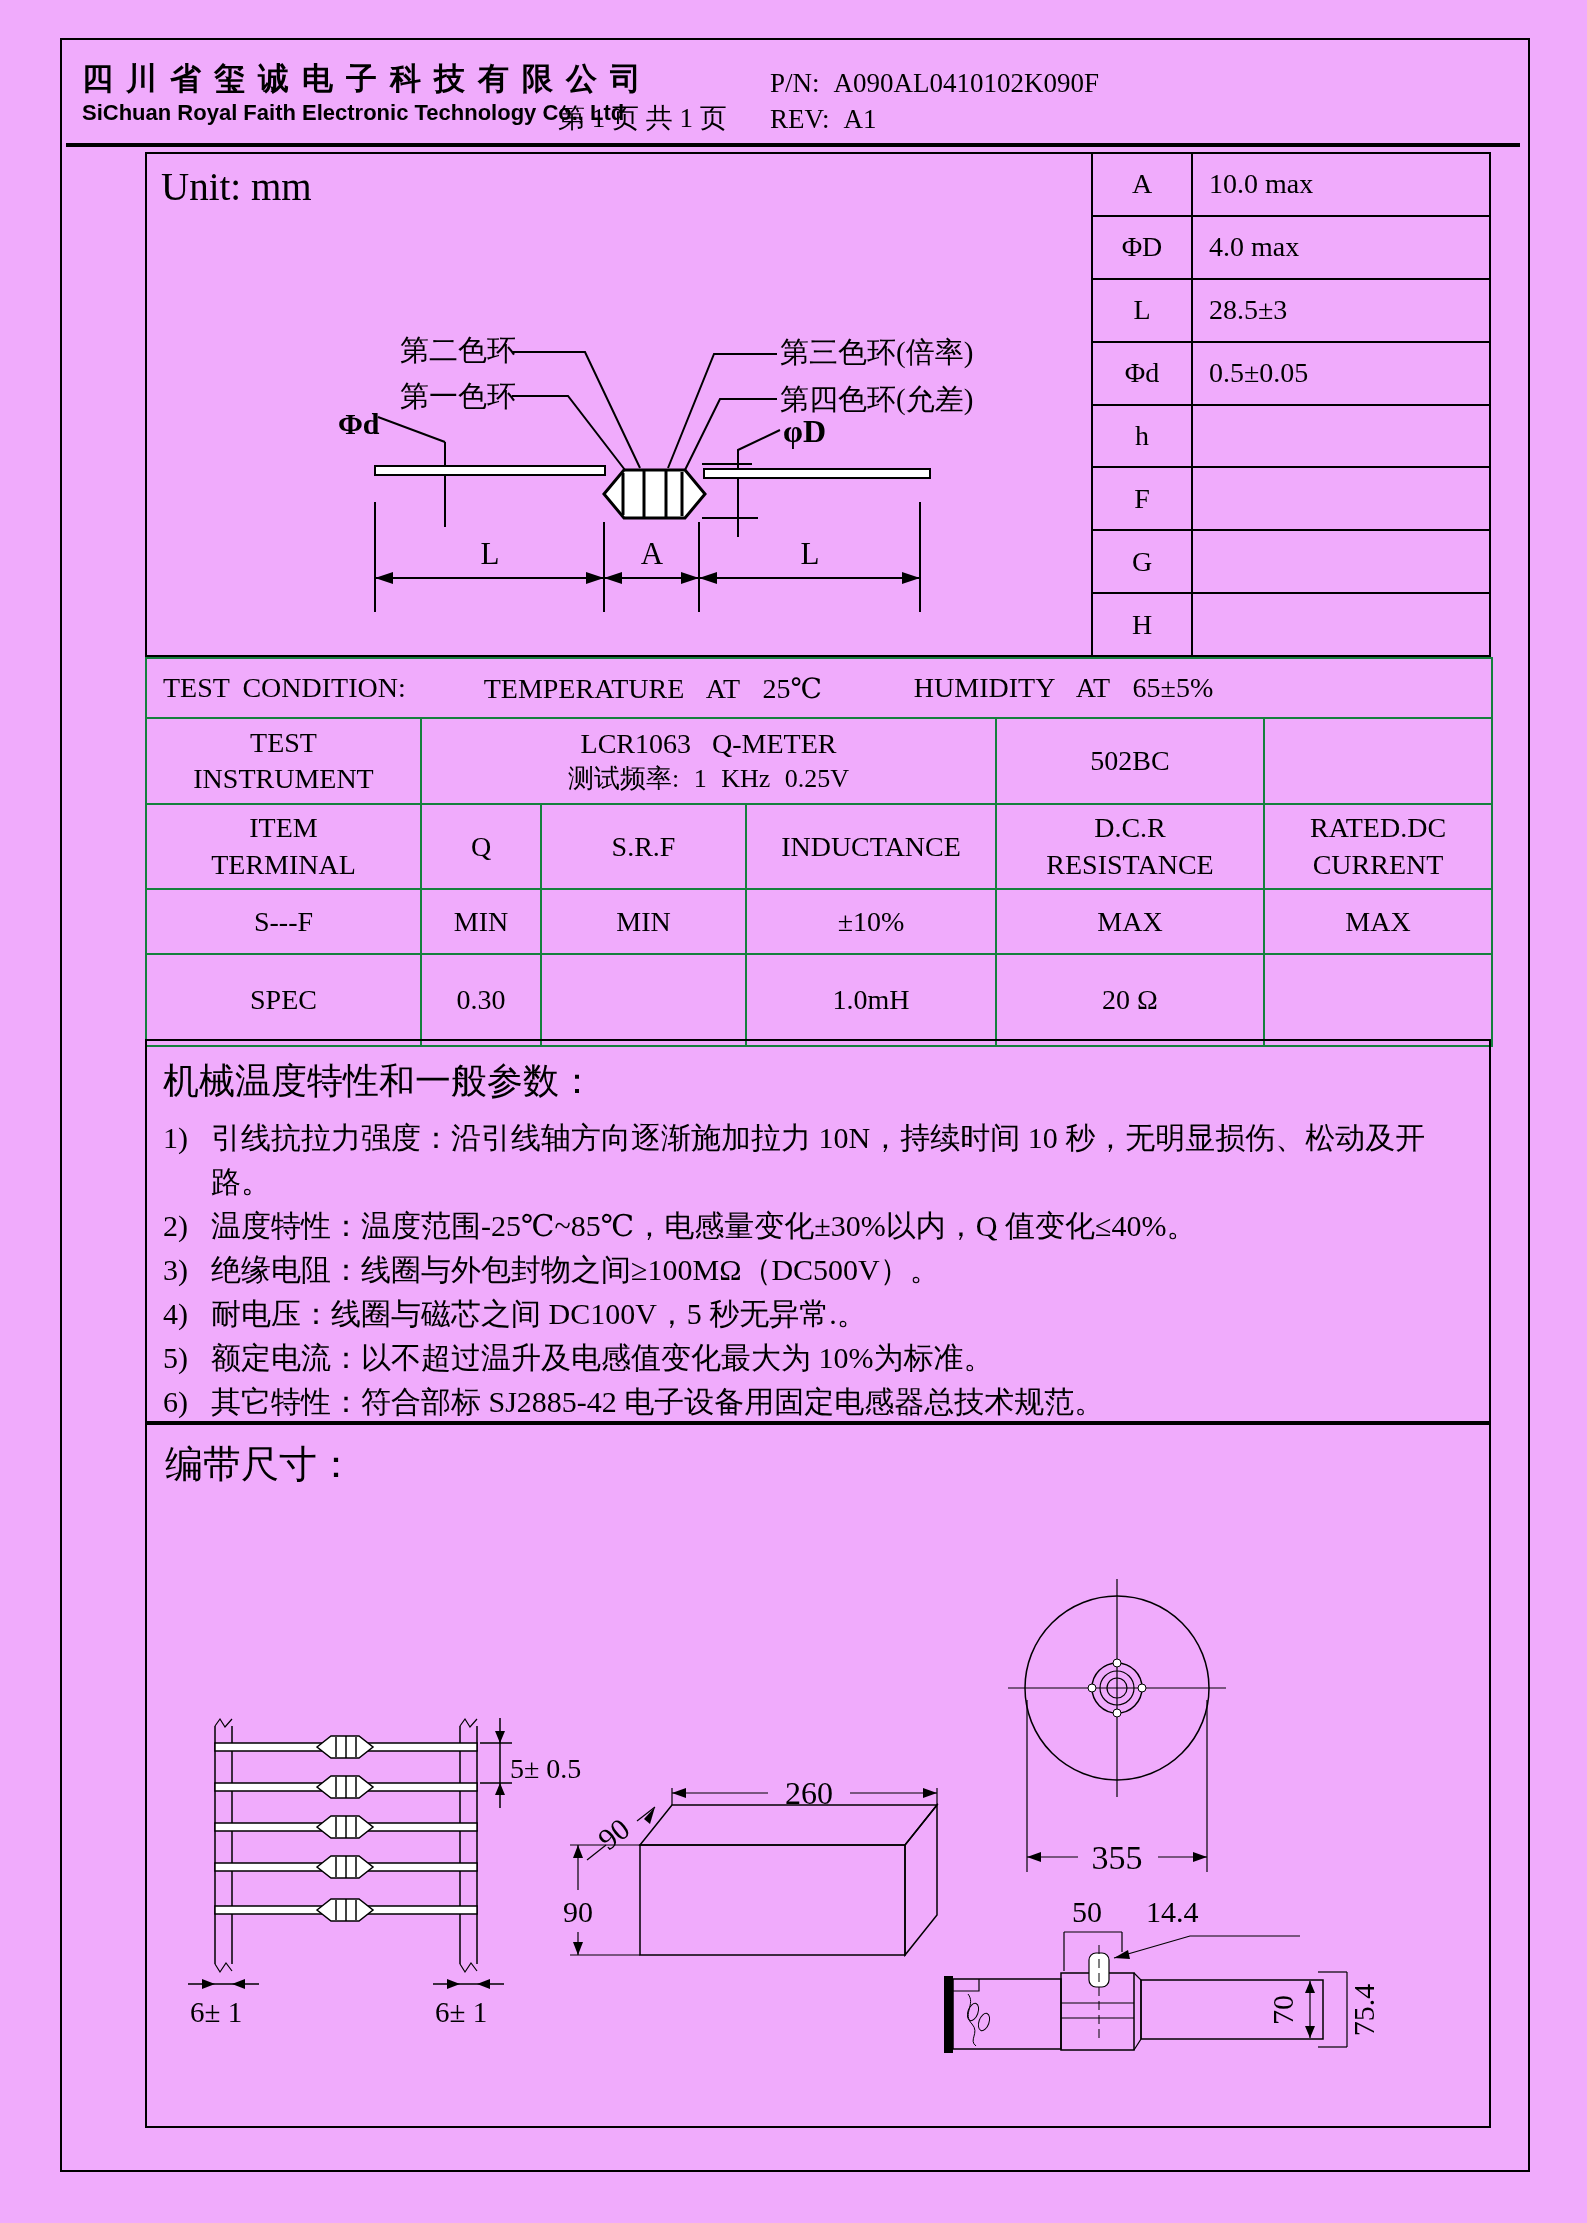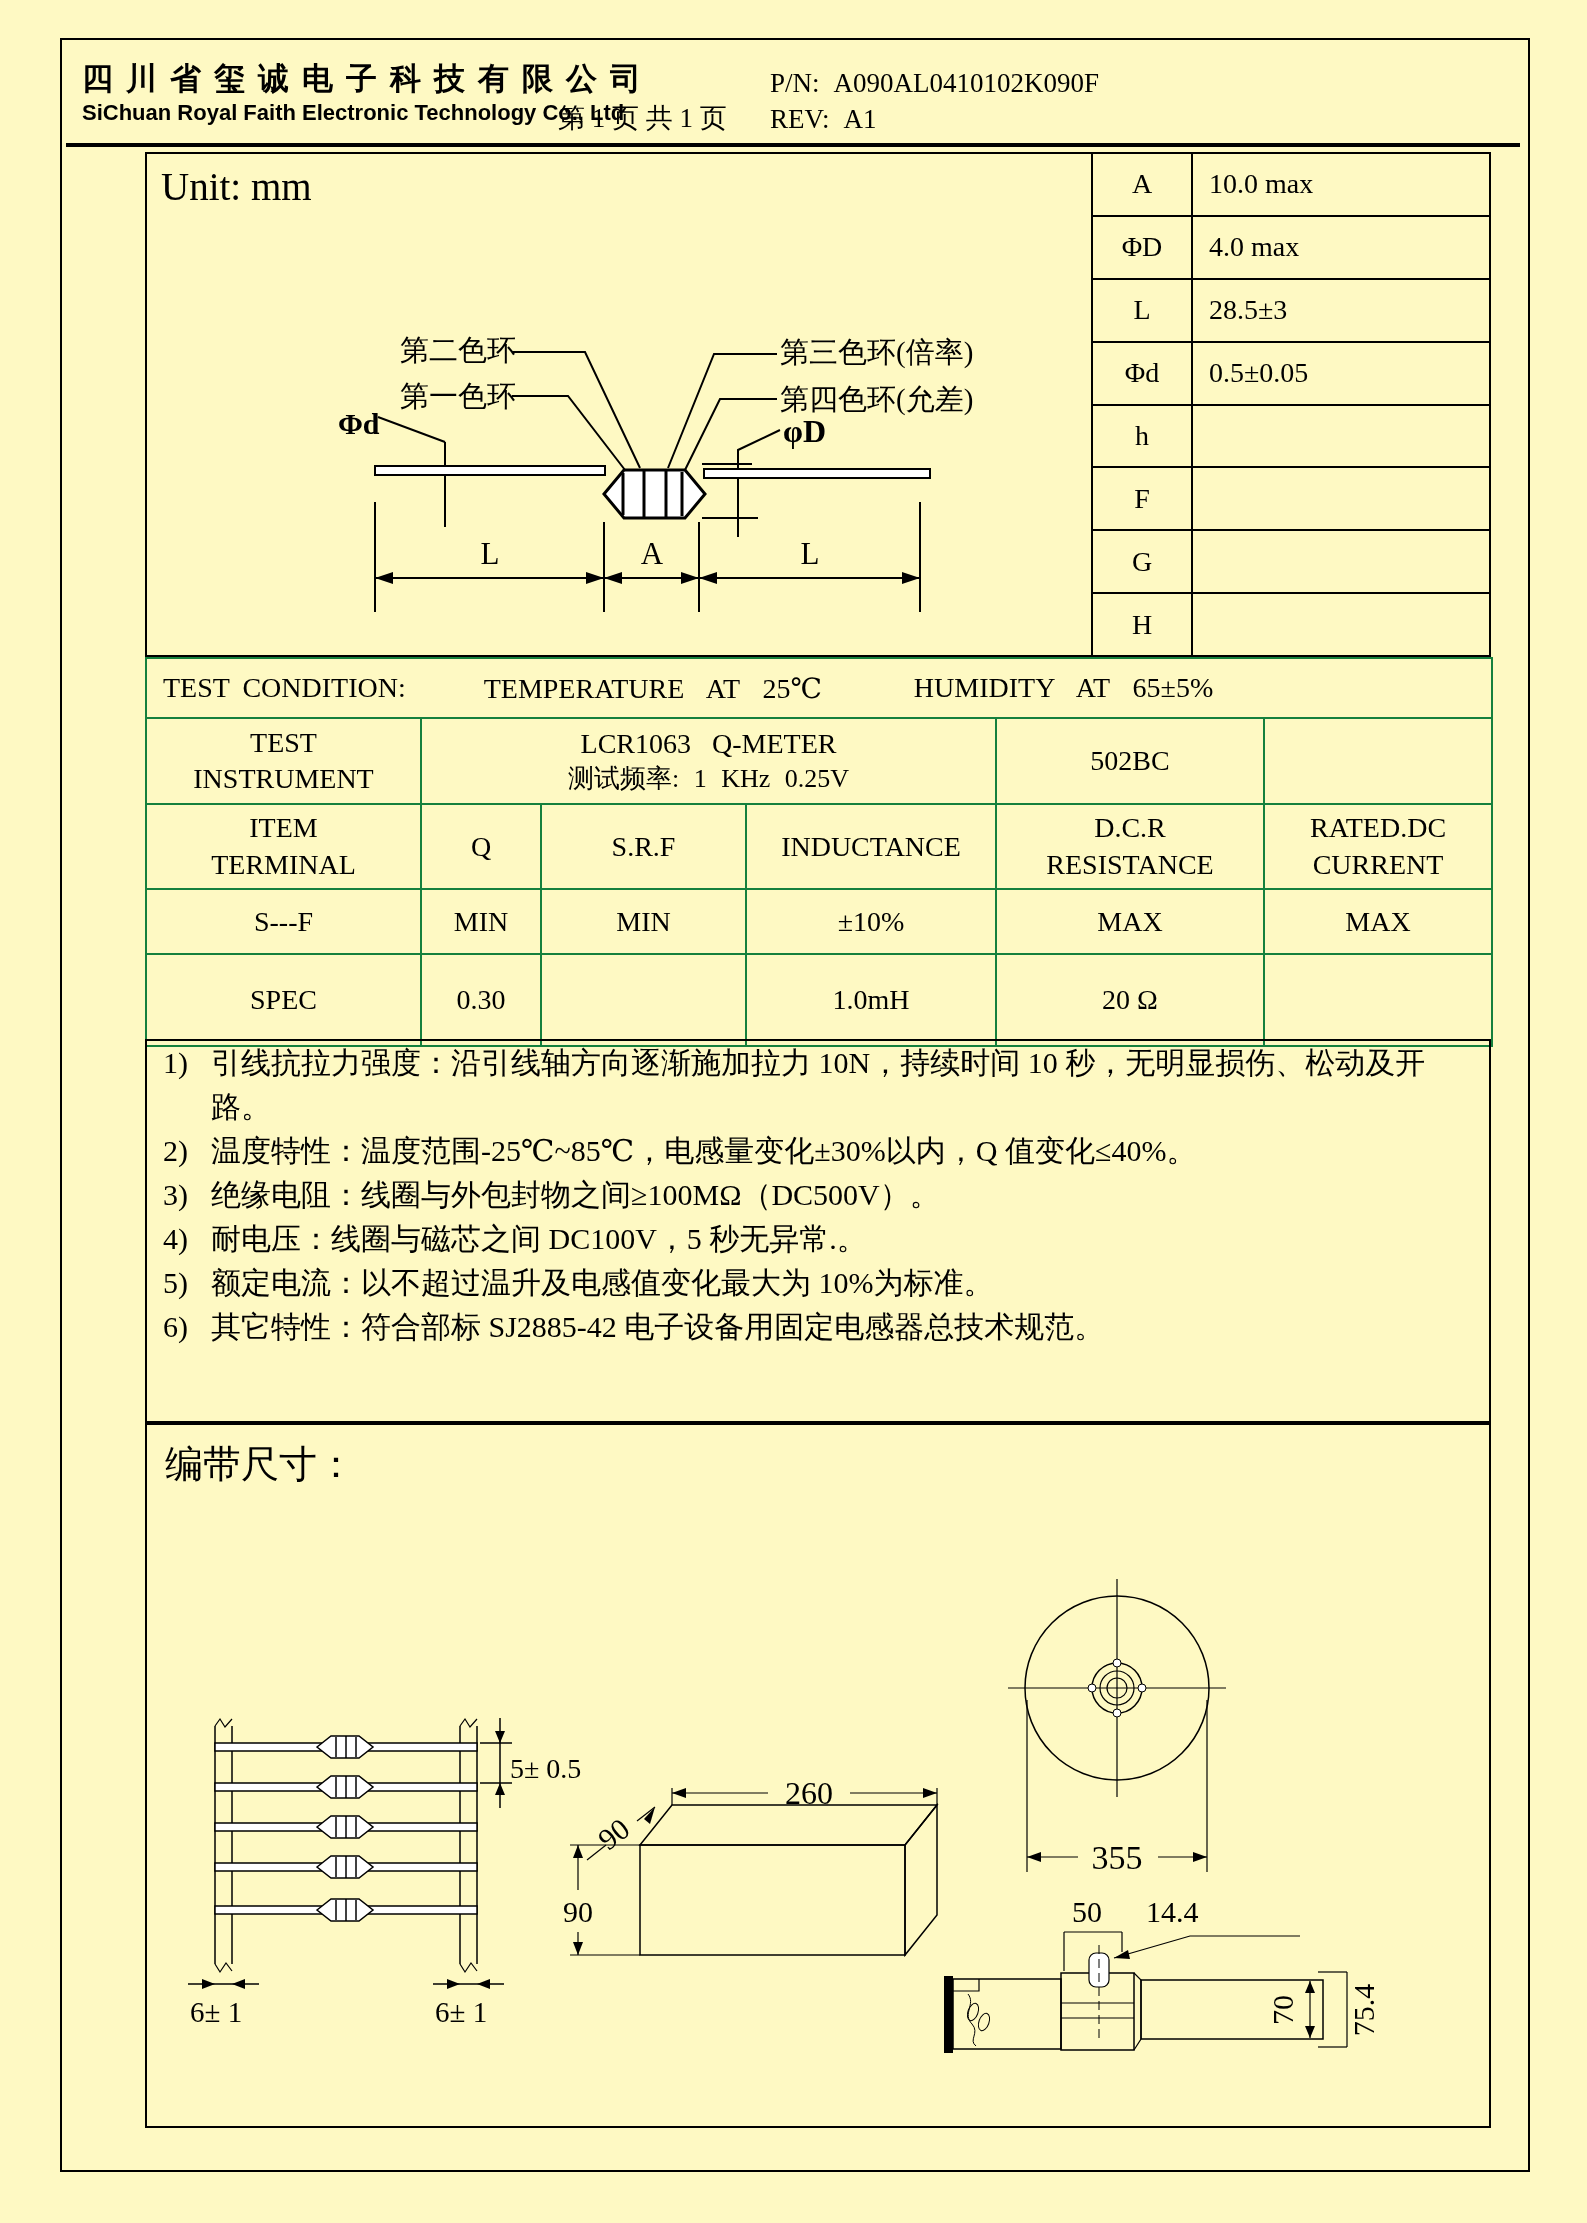--- a/index.html
+++ b/index.html
@@ -1,17 +1,17 @@
 <!DOCTYPE html>
 <html><head>
 <meta charset="utf-8">
 <style>
   html,body { margin:0; padding:0; background:#e8e8e8; }
   .page {
-    position:relative; width:1587px; height:2223px; background:#fef9c3;
+    position:relative; width:1587px; height:2223px; background:#f0abfc;
     font-family:"Liberation Serif","DejaVu Serif",serif; color:#000;
     overflow:hidden; margin:0 auto;
   }
   .abs { position:absolute; }
   .outer-border { position:absolute; left:60px; top:38px; width:1466px; height:2130px; border:2px solid #000; }
   .company-cn { left:82px; top:58px; font-size:31px; font-weight:bold; letter-spacing:13px; white-space:nowrap; }
   .company-en { left:82px; top:100px; font-size:22px; font-weight:bold; font-family:"Liberation Sans","DejaVu Sans",sans-serif; white-space:nowrap; }
   .page-info { left:558px; top:100px; font-size:27px; white-space:nowrap; }
   .pn-line { left:770px; top:68px; font-size:27px; white-space:nowrap; }
   .rev-line { left:770px; top:104px; font-size:27px; white-space:nowrap; }
@@ -217,20 +217,21 @@
       <td>0.30</td>
       <td></td>
       <td class="val-big">1.0mH</td>
       <td class="val-ohm">20 Ω</td>
       <td></td>
     </tr>
   </tbody>
     </table>
 
   <div class="abs box3">
+    <div class="mech-title">机械温度特性和一般参数：</div>
     <div class="mech-item">
         <div class="n">1)</div>
         <div class="t">引线抗拉力强度：沿引线轴方向逐渐施加拉力 10N，持续时间 10 秒，无明显损伤、松动及开路。</div>
       </div>
     <div class="mech-item">
         <div class="n">2)</div>
         <div class="t">温度特性：温度范围-25℃~85℃，电感量变化±30%以内，Q 值变化≤40%。</div>
       </div>
     <div class="mech-item">
         <div class="n">3)</div>

